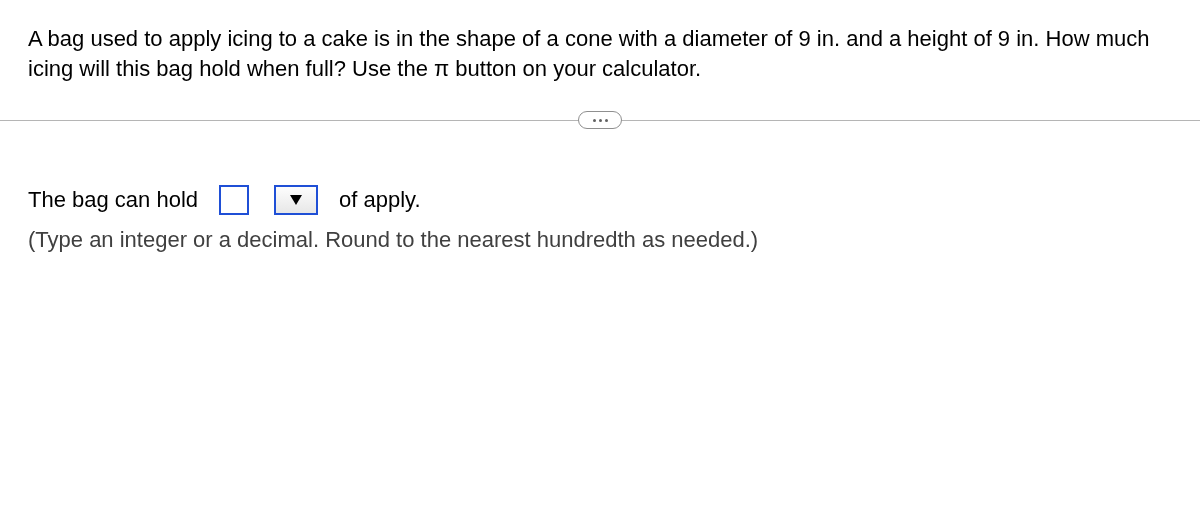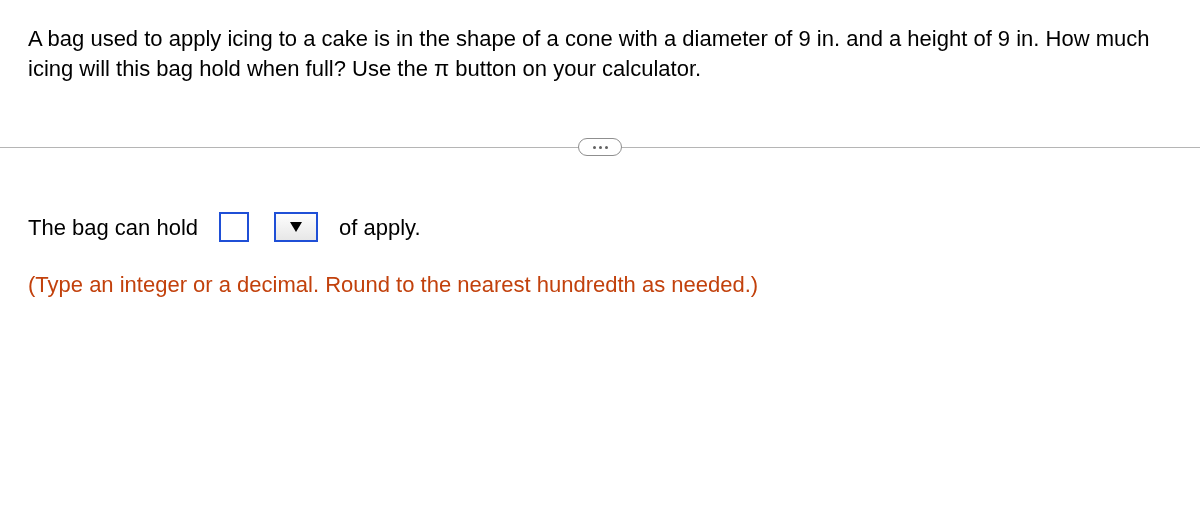--- a/index.html
+++ b/index.html
@@ -7,21 +7,21 @@
       font-family: Arial, Helvetica, sans-serif;
       background: #fff;
       width: 1200px;
       height: 507px;
       padding: 24px 28px;
       font-size: 22px;
       color: #000;
       line-height: 1.35;
     }
     .question-text {
-      margin-bottom: 55px;
+      margin-bottom: 28px;
     }
     .divider-wrap {
       position: relative;
       margin: 0 -28px 56px -28px;
       height: 18px;
     }
     .divider-line {
       position: absolute;
       top: 50%;
       left: 0;
@@ -44,24 +44,24 @@
       justify-content: center;
       gap: 3px;
       cursor: pointer;
     }
     .divider-pill .dot {
       width: 3px; height: 3px; border-radius: 50%;
       background: #616161;
     }
     .answer-line {
       display: flex;
-      align-items: flex-end;
+      align-items: flex-start;
       gap: 21px;
       flex-wrap: wrap;
-      margin-bottom: 28px;
+      margin-bottom: 10px;
     }
     .answer-input {
       width: 30px;
       height: 30px;
       border: 2px solid #1f4fd6;
       background: #fff;
       padding: 0;
       font-size: 18px;
       text-align: center;
       outline: none;
@@ -71,21 +71,21 @@
       width: 44px;
       border: 2px solid #1f4fd6;
       background: linear-gradient(#fdfdfd, #e7e7e7);
       display: inline-flex;
       align-items: center;
       justify-content: center;
       cursor: pointer;
       margin-left: 4px;
     }
     .hint {
-      color: #c2410c;
+      color: #404040;
     }
   </style>
 </head>
 <body>
 
 <div class="question-text">
   <span>A bag used to apply icing to a cake is in the shape of a cone with a diameter of 9 in. and a height of 9 in. How much icing will this bag hold when full? Use the </span><span>π</span><span> button on your calculator.</span>
 </div>
 
 <div class="divider-wrap">

